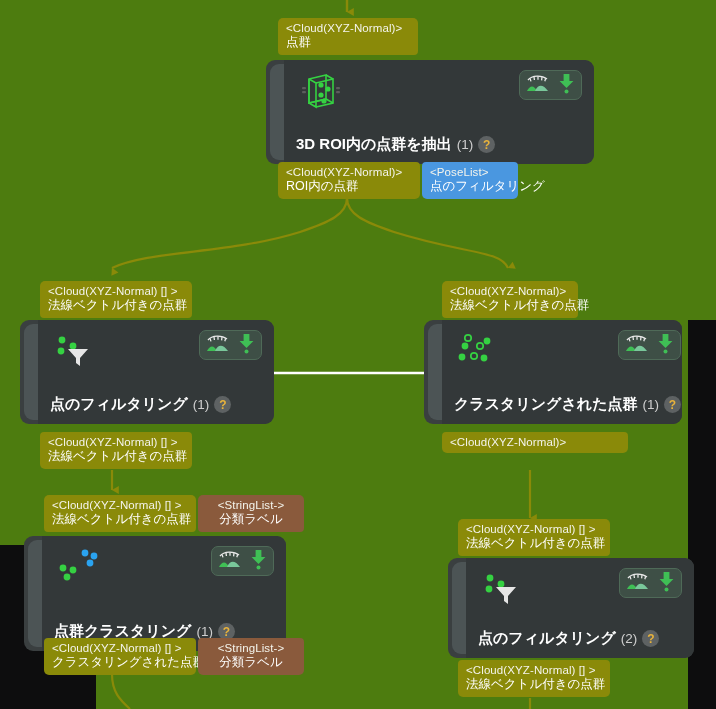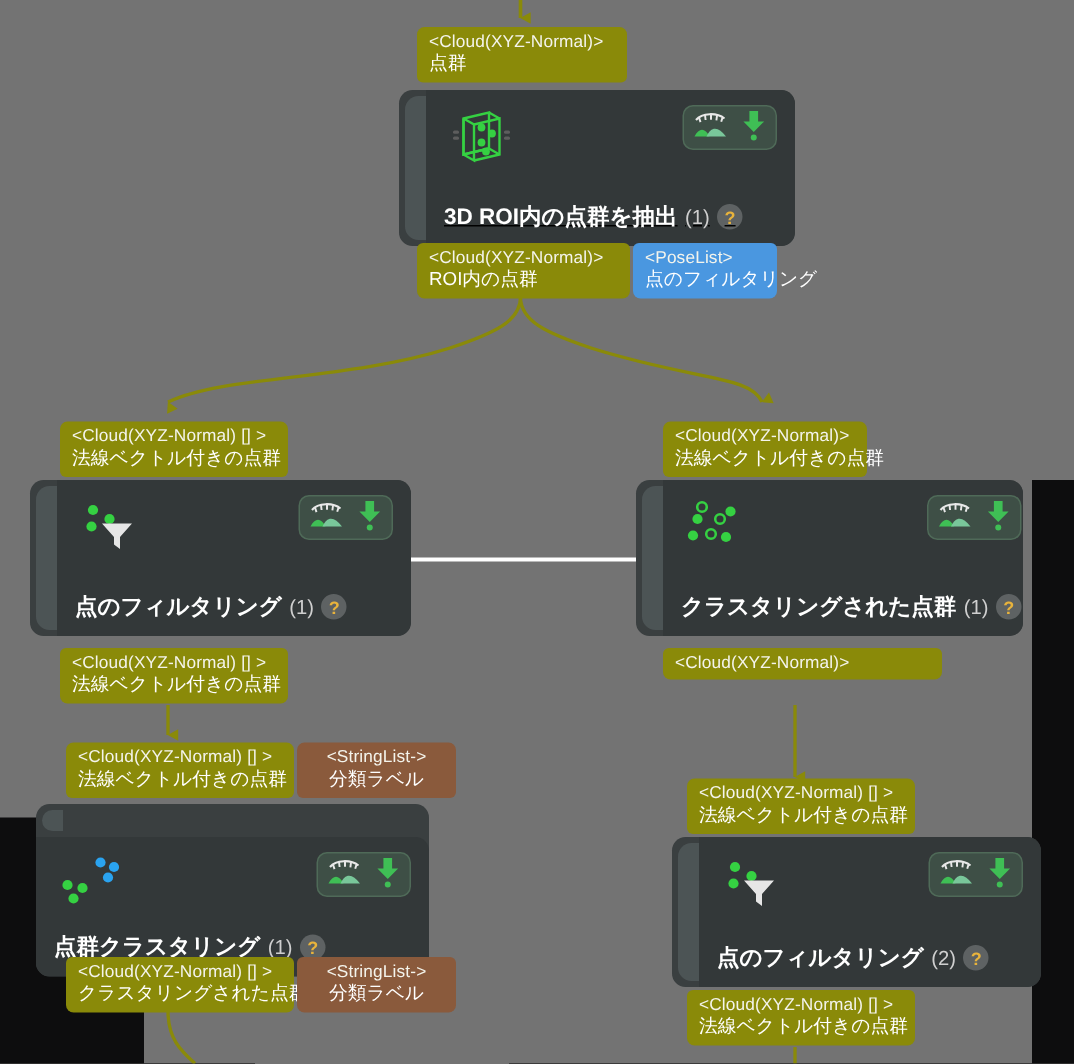--- a/index.html
+++ b/index.html
@@ -11,21 +11,21 @@
     width: 716px;
     height: 709px;
     position: relative;
     overflow: hidden;
     font-family: "Liberation Sans", "DejaVu Sans", sans-serif;
   }
 
   #canvas {
     position: absolute;
     inset: 0;
-    background: #737373;
+    background: #4d7c0f;
   }
 
   
   .bg-panel {
     position: absolute;
     background: #0d0d0e;
   }
 
   svg.wires {
     position: absolute;
@@ -180,21 +180,21 @@
 
     <path d="M274,373 L447,373" stroke="#ffffff" stroke-width="2.6" fill="none"></path>
     <path d="M447,364 L447,382" stroke="#ffffff" stroke-width="2.8" fill="none"></path>
   </svg>
 
   <div class="port cloud in" style="left:278px; top:18px; width:140px;">
     <span class="ptype">&lt;Cloud(XYZ-Normal)&gt;</span>
     <span class="pname">点群</span>
   </div>
 
-  <div class="node" style="left:266px; top:60px; width:264px; height:104px;text-decoration:underline;">
+  <div class="node" style="left:266px; top:60px; width:328px; height:104px;">
     <div class="accent"></div>
     <div class="body">
       <div class="toprow">
         <div class="glyph">
           <svg width="46" height="40" viewBox="0 0 46 40">
             <g stroke="#35d142" stroke-width="1.6" fill="none">
               <path d="M13,9 L30,5 L30,29 L13,33 Z"></path>
               <path d="M13,9 L13,33 L30,29"></path>
               <path d="M13,9 L20,13 L20,37 L13,33"></path>
               <path d="M20,13 L37,9 L37,33 L20,37"></path>
@@ -345,21 +345,21 @@
 
   <div class="port cloud in" style="left:44px; top:495px; width:152px;">
     <span class="ptype">&lt;Cloud(XYZ-Normal) [] &gt;</span>
     <span class="pname">法線ベクトル付きの点群</span>
   </div>
   <div class="port strlist in" style="left:198px; top:495px; width:106px;">
     <span class="ptype">&lt;StringList-&gt;</span>
     <span class="pname">分類ラベル</span>
   </div>
 
-  <div class="node" style="left:24px; top:536px; width:262px; height:115px;flex-direction:column;">
+  <div class="node" style="left:24px; top:536px; width:262px; height:115px;">
     <div class="accent"></div>
     <div class="body">
       <div class="toprow">
         <div class="glyph">
           <svg width="50" height="40" viewBox="0 0 50 40">
             <circle cx="31" cy="7" r="3.4" fill="#2aa3f0"></circle>
             <circle cx="40" cy="10" r="3.4" fill="#2aa3f0"></circle>
             <circle cx="36" cy="17" r="3.4" fill="#2aa3f0"></circle>
             <circle cx="9" cy="22" r="3.4" fill="#35d142"></circle>
             <circle cx="19" cy="24" r="3.4" fill="#35d142"></circle>

